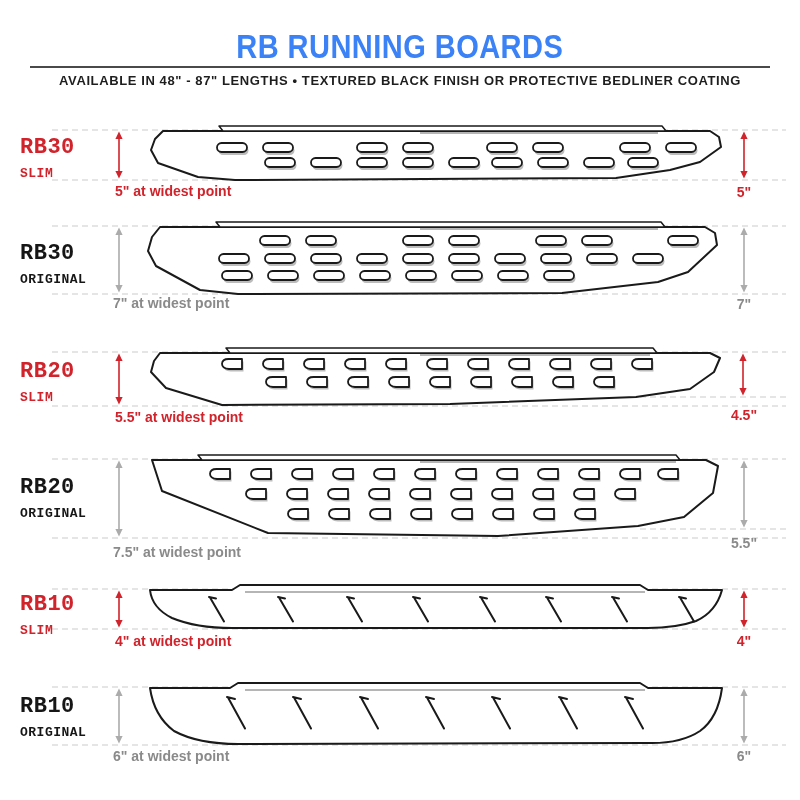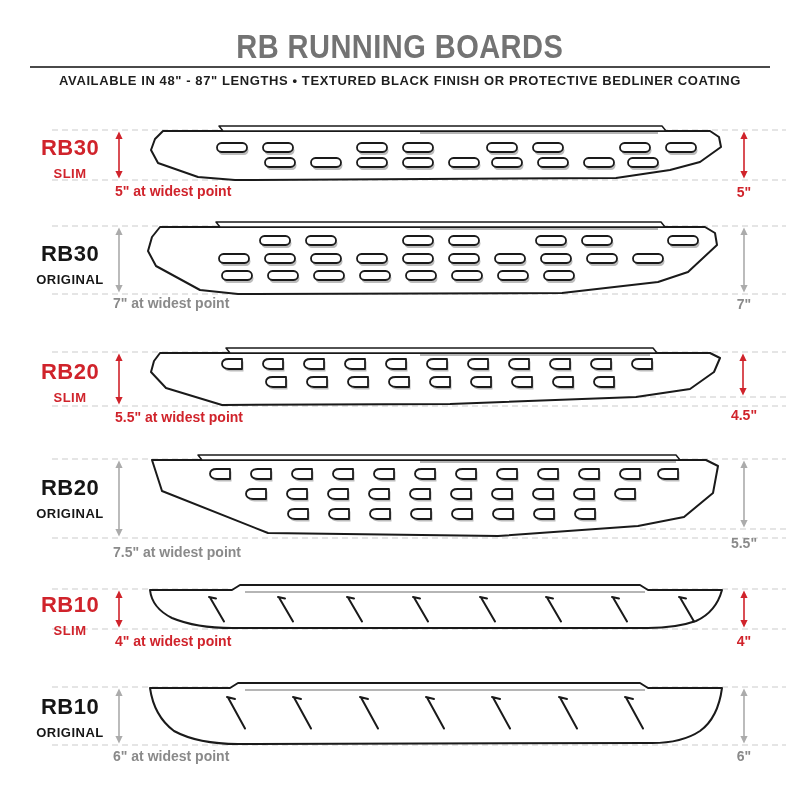--- a/index.html
+++ b/index.html
@@ -5,27 +5,27 @@
   :root{
     --red:#d0232b;
     --gray-text:#8a8a8a;
     --gray-arrow:#ababab;
     --ink:#1a1a1a;
   }
   html,body{margin:0;padding:0;}
   body{background:#fff;font-family:"Liberation Sans", sans-serif;}
   .page{position:relative;width:800px;height:800px;background:#fff;overflow:hidden;}
   .title{position:absolute;top:28px;left:0;width:800px;text-align:center;
-         font-size:33px;font-weight:bold;color:#737373;white-space:nowrap;}
+         font-size:33px;font-weight:bold;color:#3b82f6;white-space:nowrap;}
   .title-text{display:inline-block;transform:scaleX(0.88);transform-origin:center;letter-spacing:0.5px;}
   .title-divider{position:absolute;top:66px;left:30px;width:740px;height:2px;background:#4a4a4a;}
   .subtitle{position:absolute;top:73px;left:0;width:800px;text-align:center;
             font-size:13px;font-weight:bold;letter-spacing:0.6px;color:#1e1e1e;white-space:nowrap;}
   .diagram{position:absolute;top:0;left:0;}
-  .plabel{position:absolute;left:20px;width:100px;text-align:center;line-height:1;}
+  .plabel{position:absolute;left:20px;width:100px;line-height:1;font-family:Liberation Mono, monospace;}
   .plabel .model{font-size:22px;font-weight:bold;letter-spacing:0.5px;}
   .plabel .variant{font-size:13px;font-weight:bold;margin-top:8px;letter-spacing:0.5px;}
   .red{color:var(--red);}
   .dark{color:#161616;}
   .graytxt{color:var(--gray-text);}
   .caption{position:absolute;font-size:14px;font-weight:bold;white-space:nowrap;}
   .rdim{position:absolute;left:706px;width:76px;text-align:center;font-size:14px;font-weight:bold;}
 </style>
 </head>
 <body>

